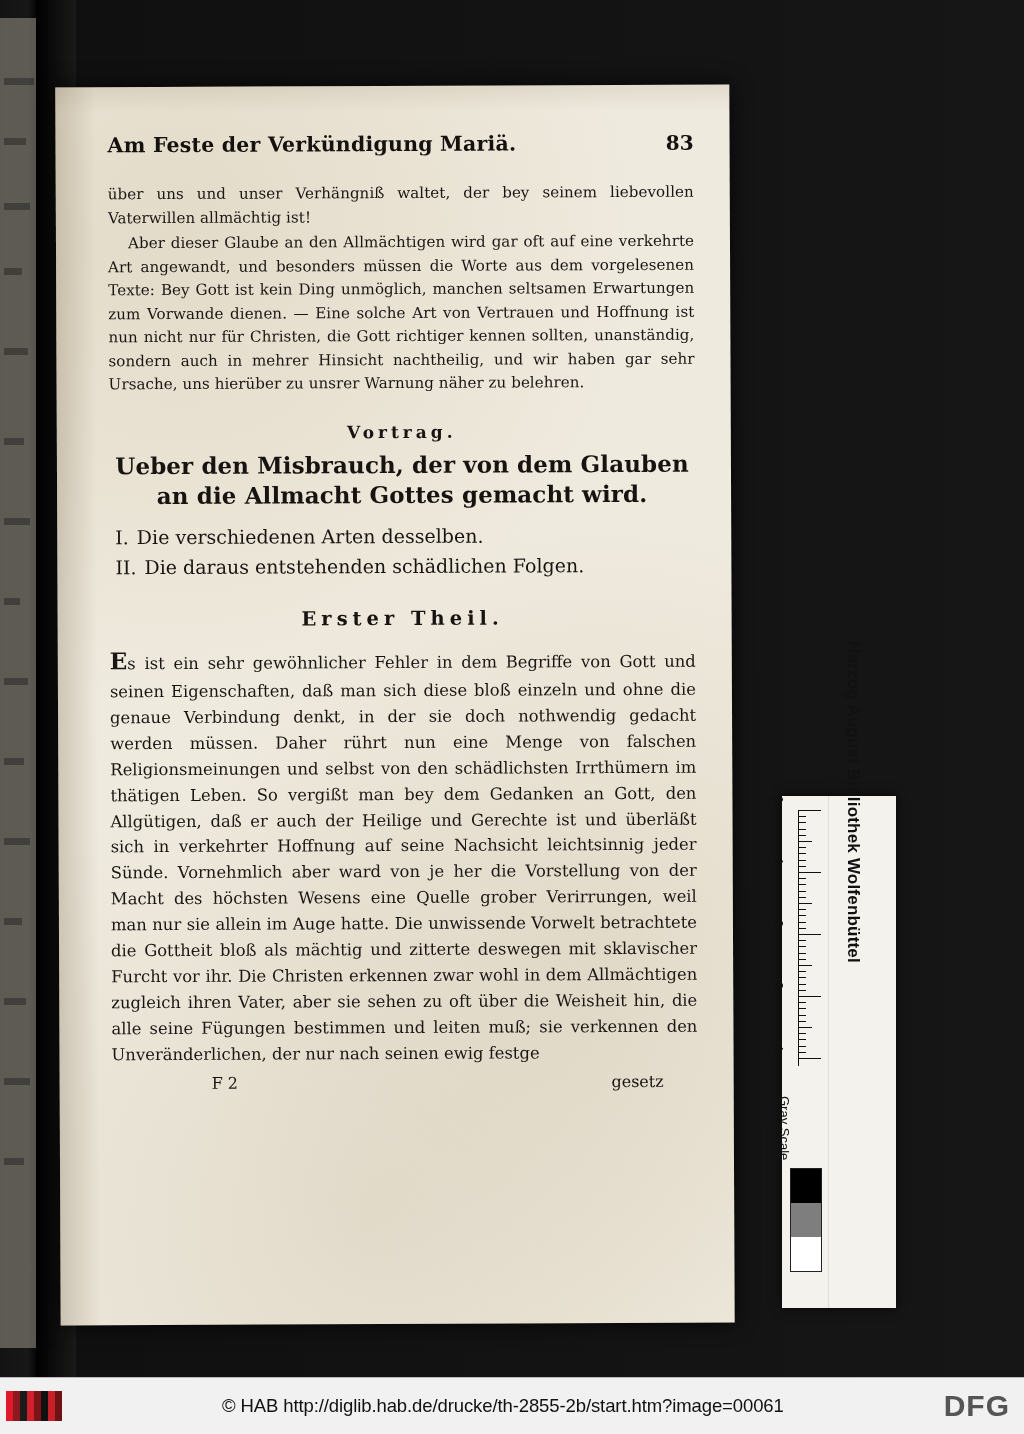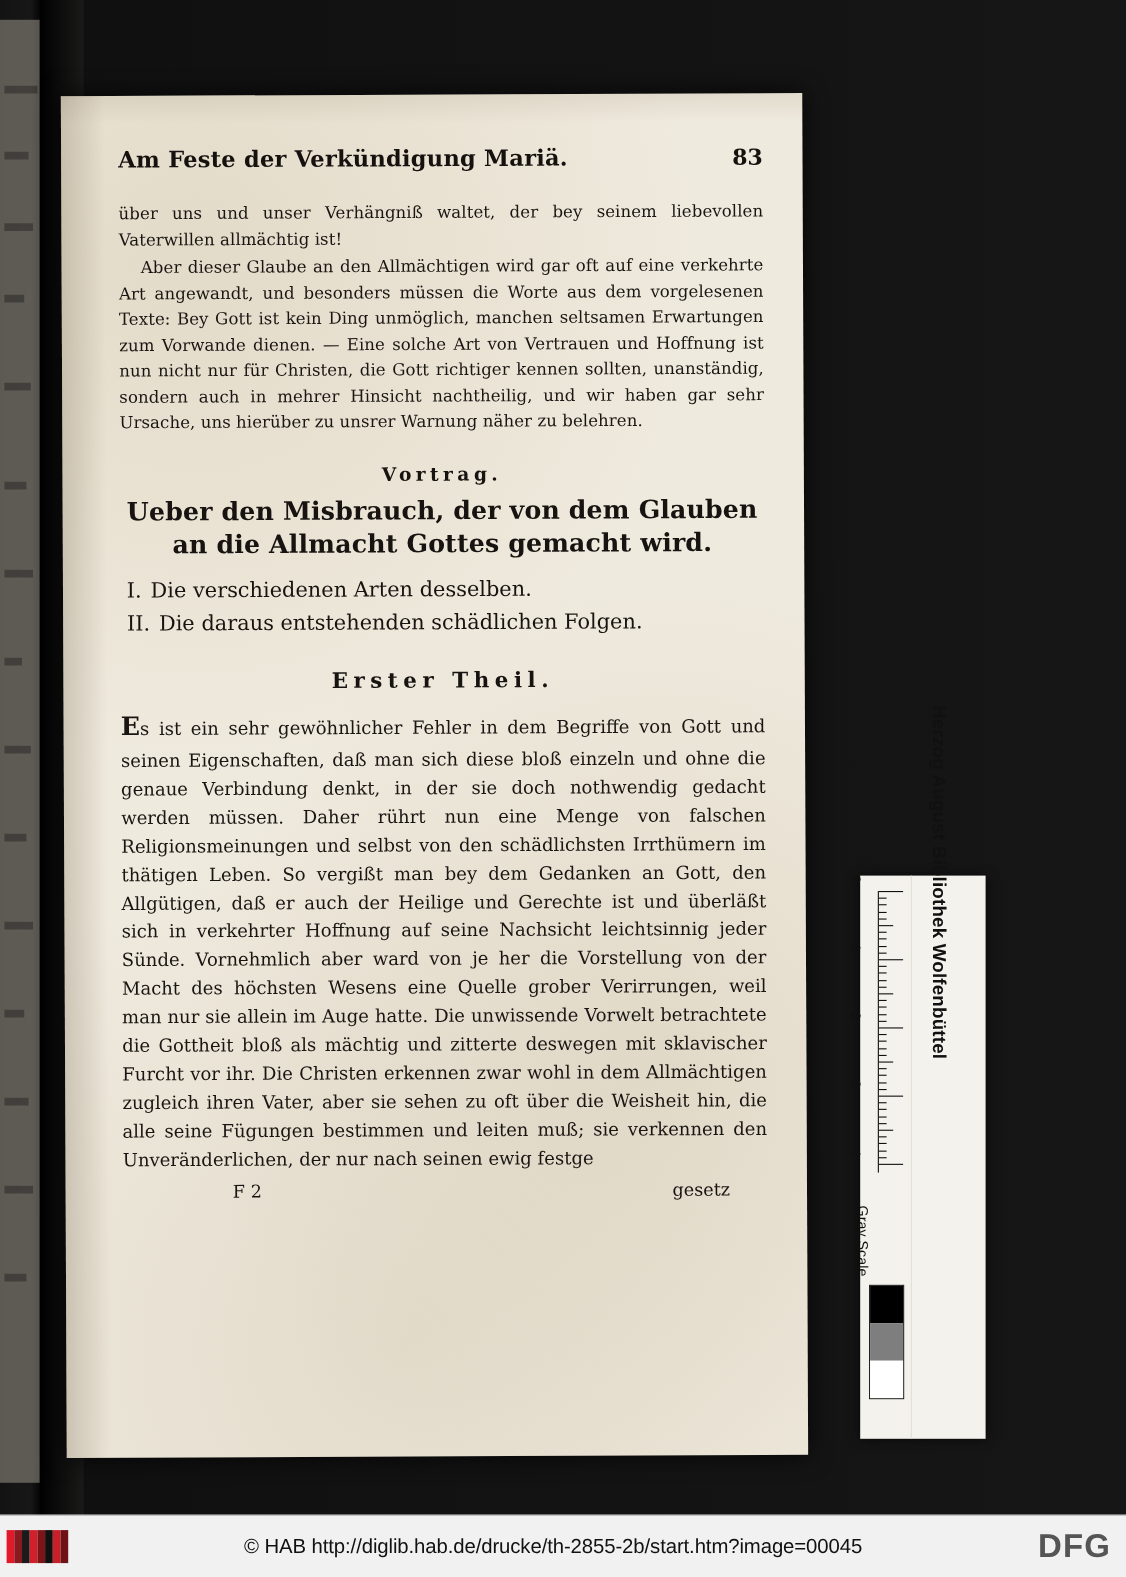--- a/index.html
+++ b/index.html
@@ -411,17 +411,17 @@
     <div class="color-bars">
       <i style="background:#e0192b"></i>
         <i style="background:#8a1a20"></i>
         <i style="background:#1b1b1b"></i>
         <i style="background:#d21f2c"></i>
         <i style="background:#7d1418"></i>
         <i style="background:#111111"></i>
         <i style="background:#c8202b"></i>
         <i style="background:#6f1216"></i>
     </div>
-    <div class="footer-url">© HAB http://diglib.hab.de/drucke/th-2855-2b/start.htm?image=00045</div>
+    <div class="footer-url">© HAB http://diglib.hab.de/drucke/th-2855-2b/start.htm?image=00061</div>
     <div class="dfg">DFG</div>
   </div>
 
 </div>
 
 </body></html>

